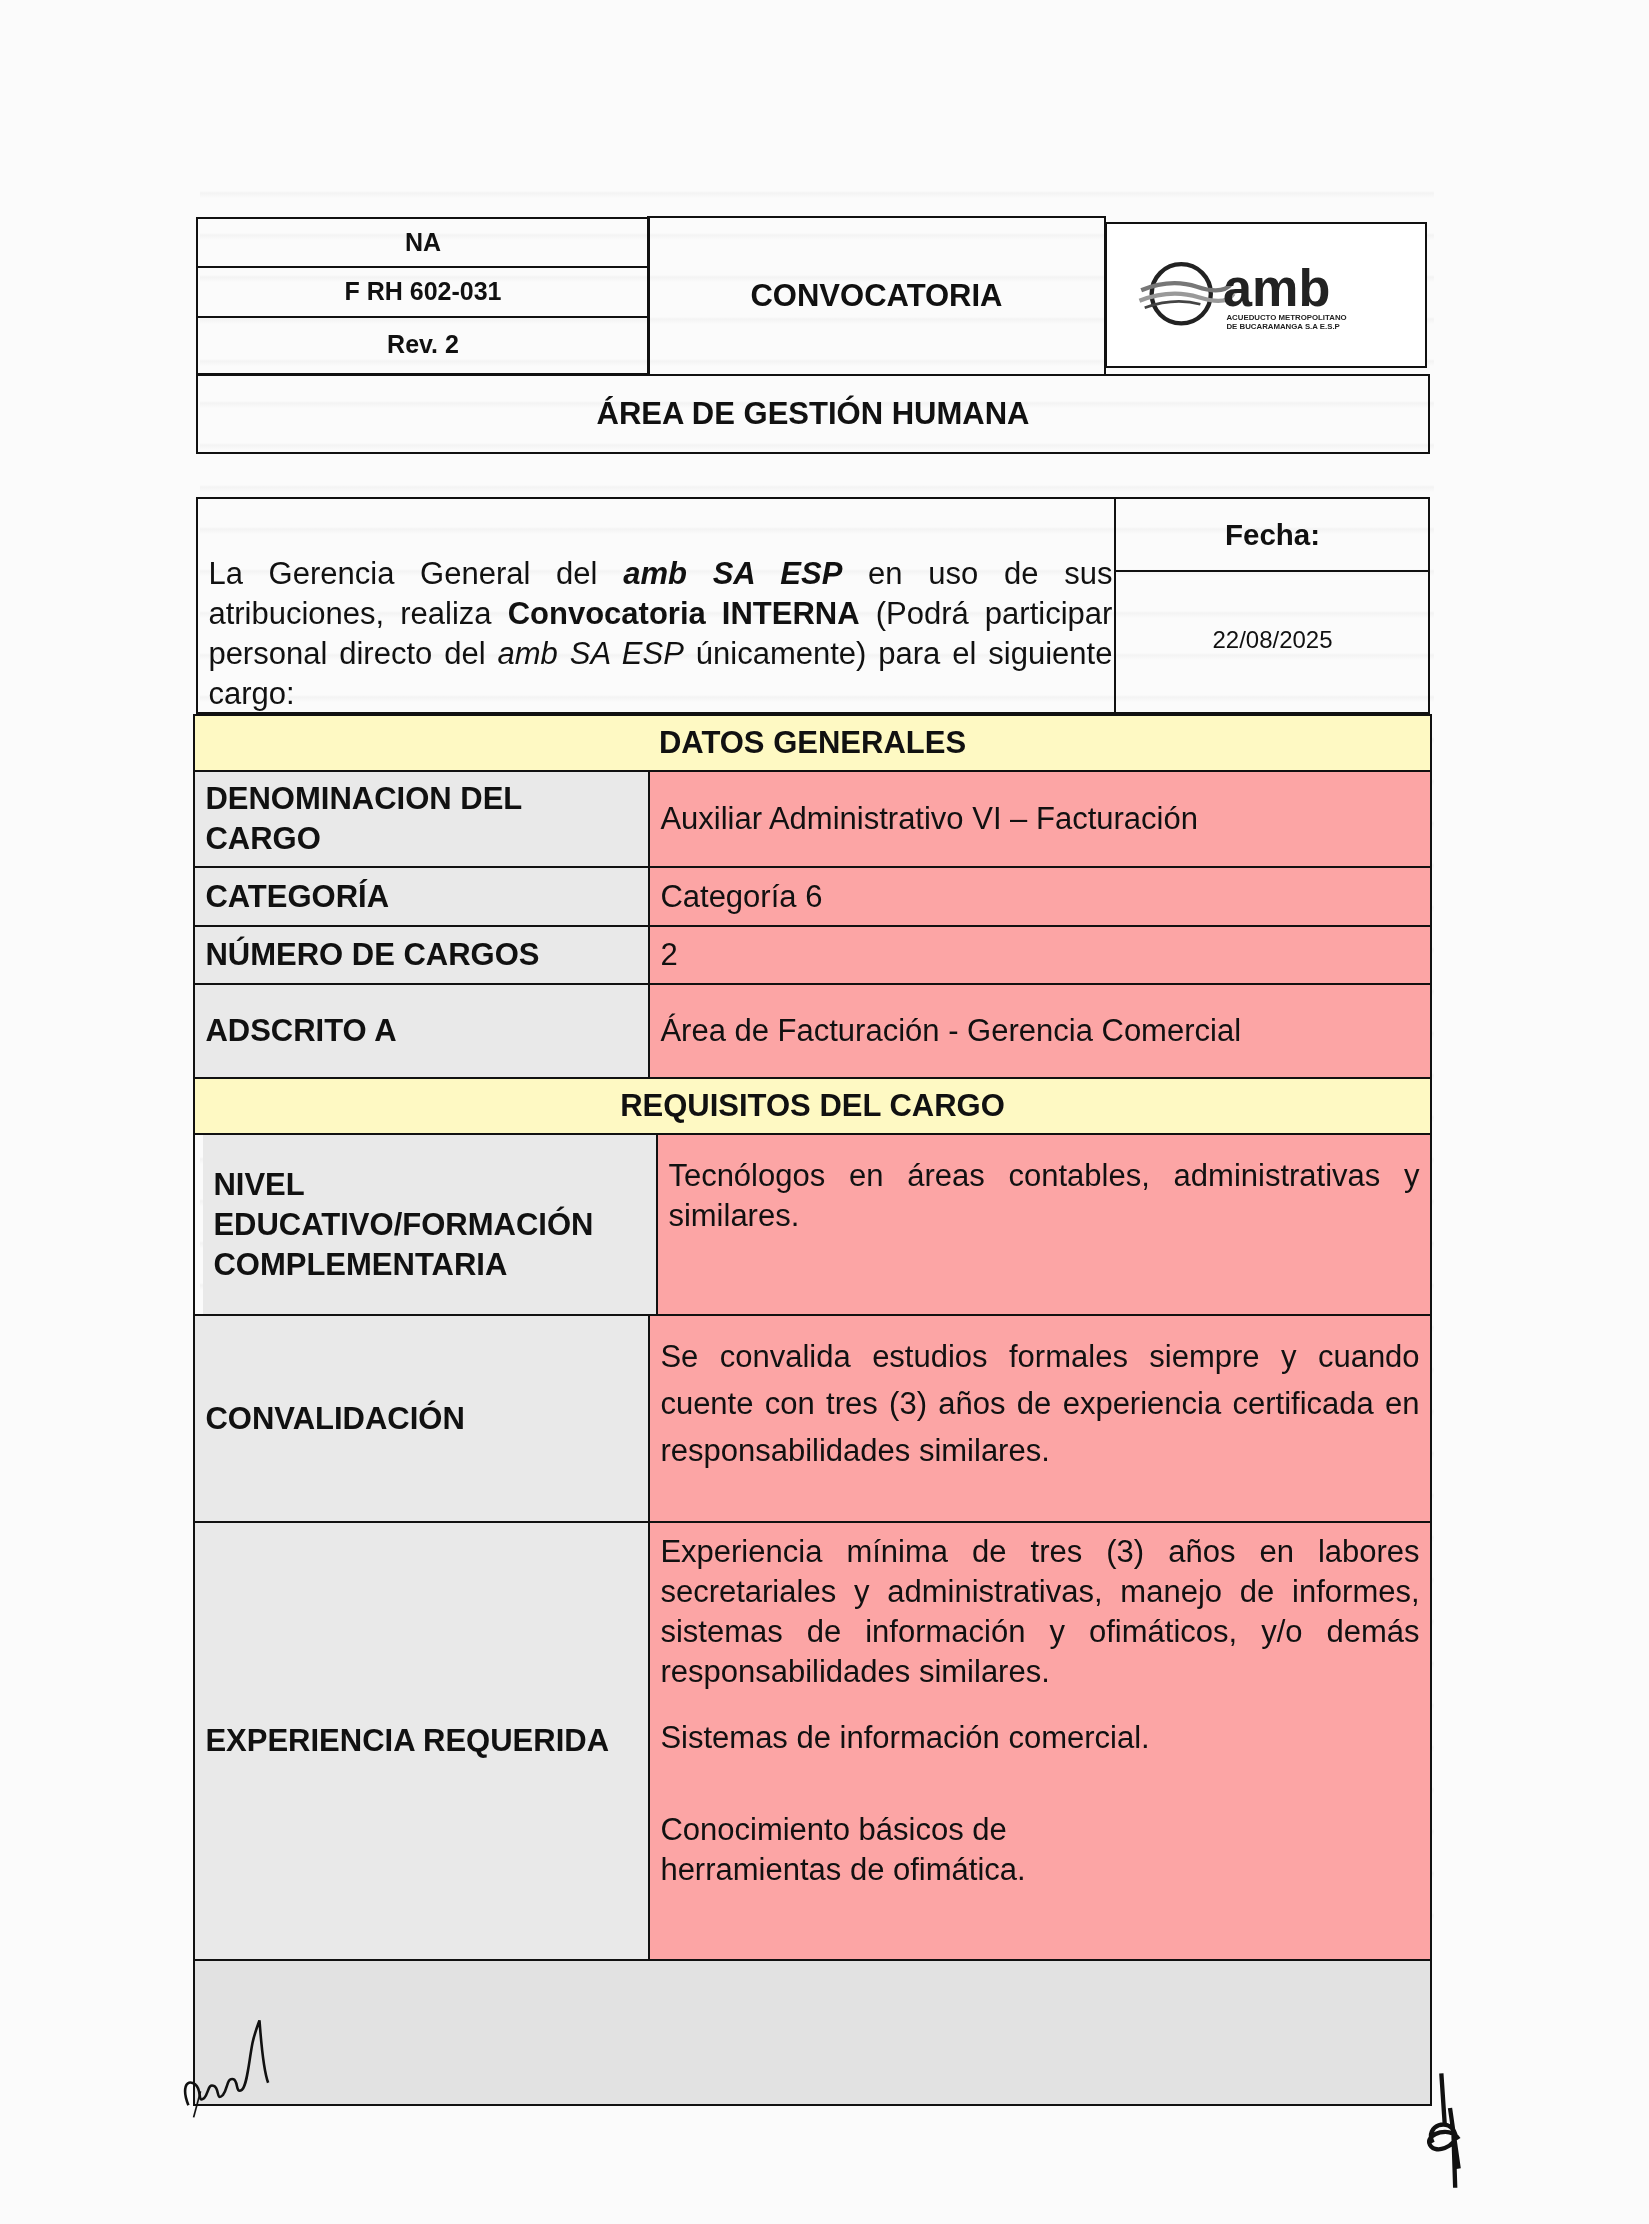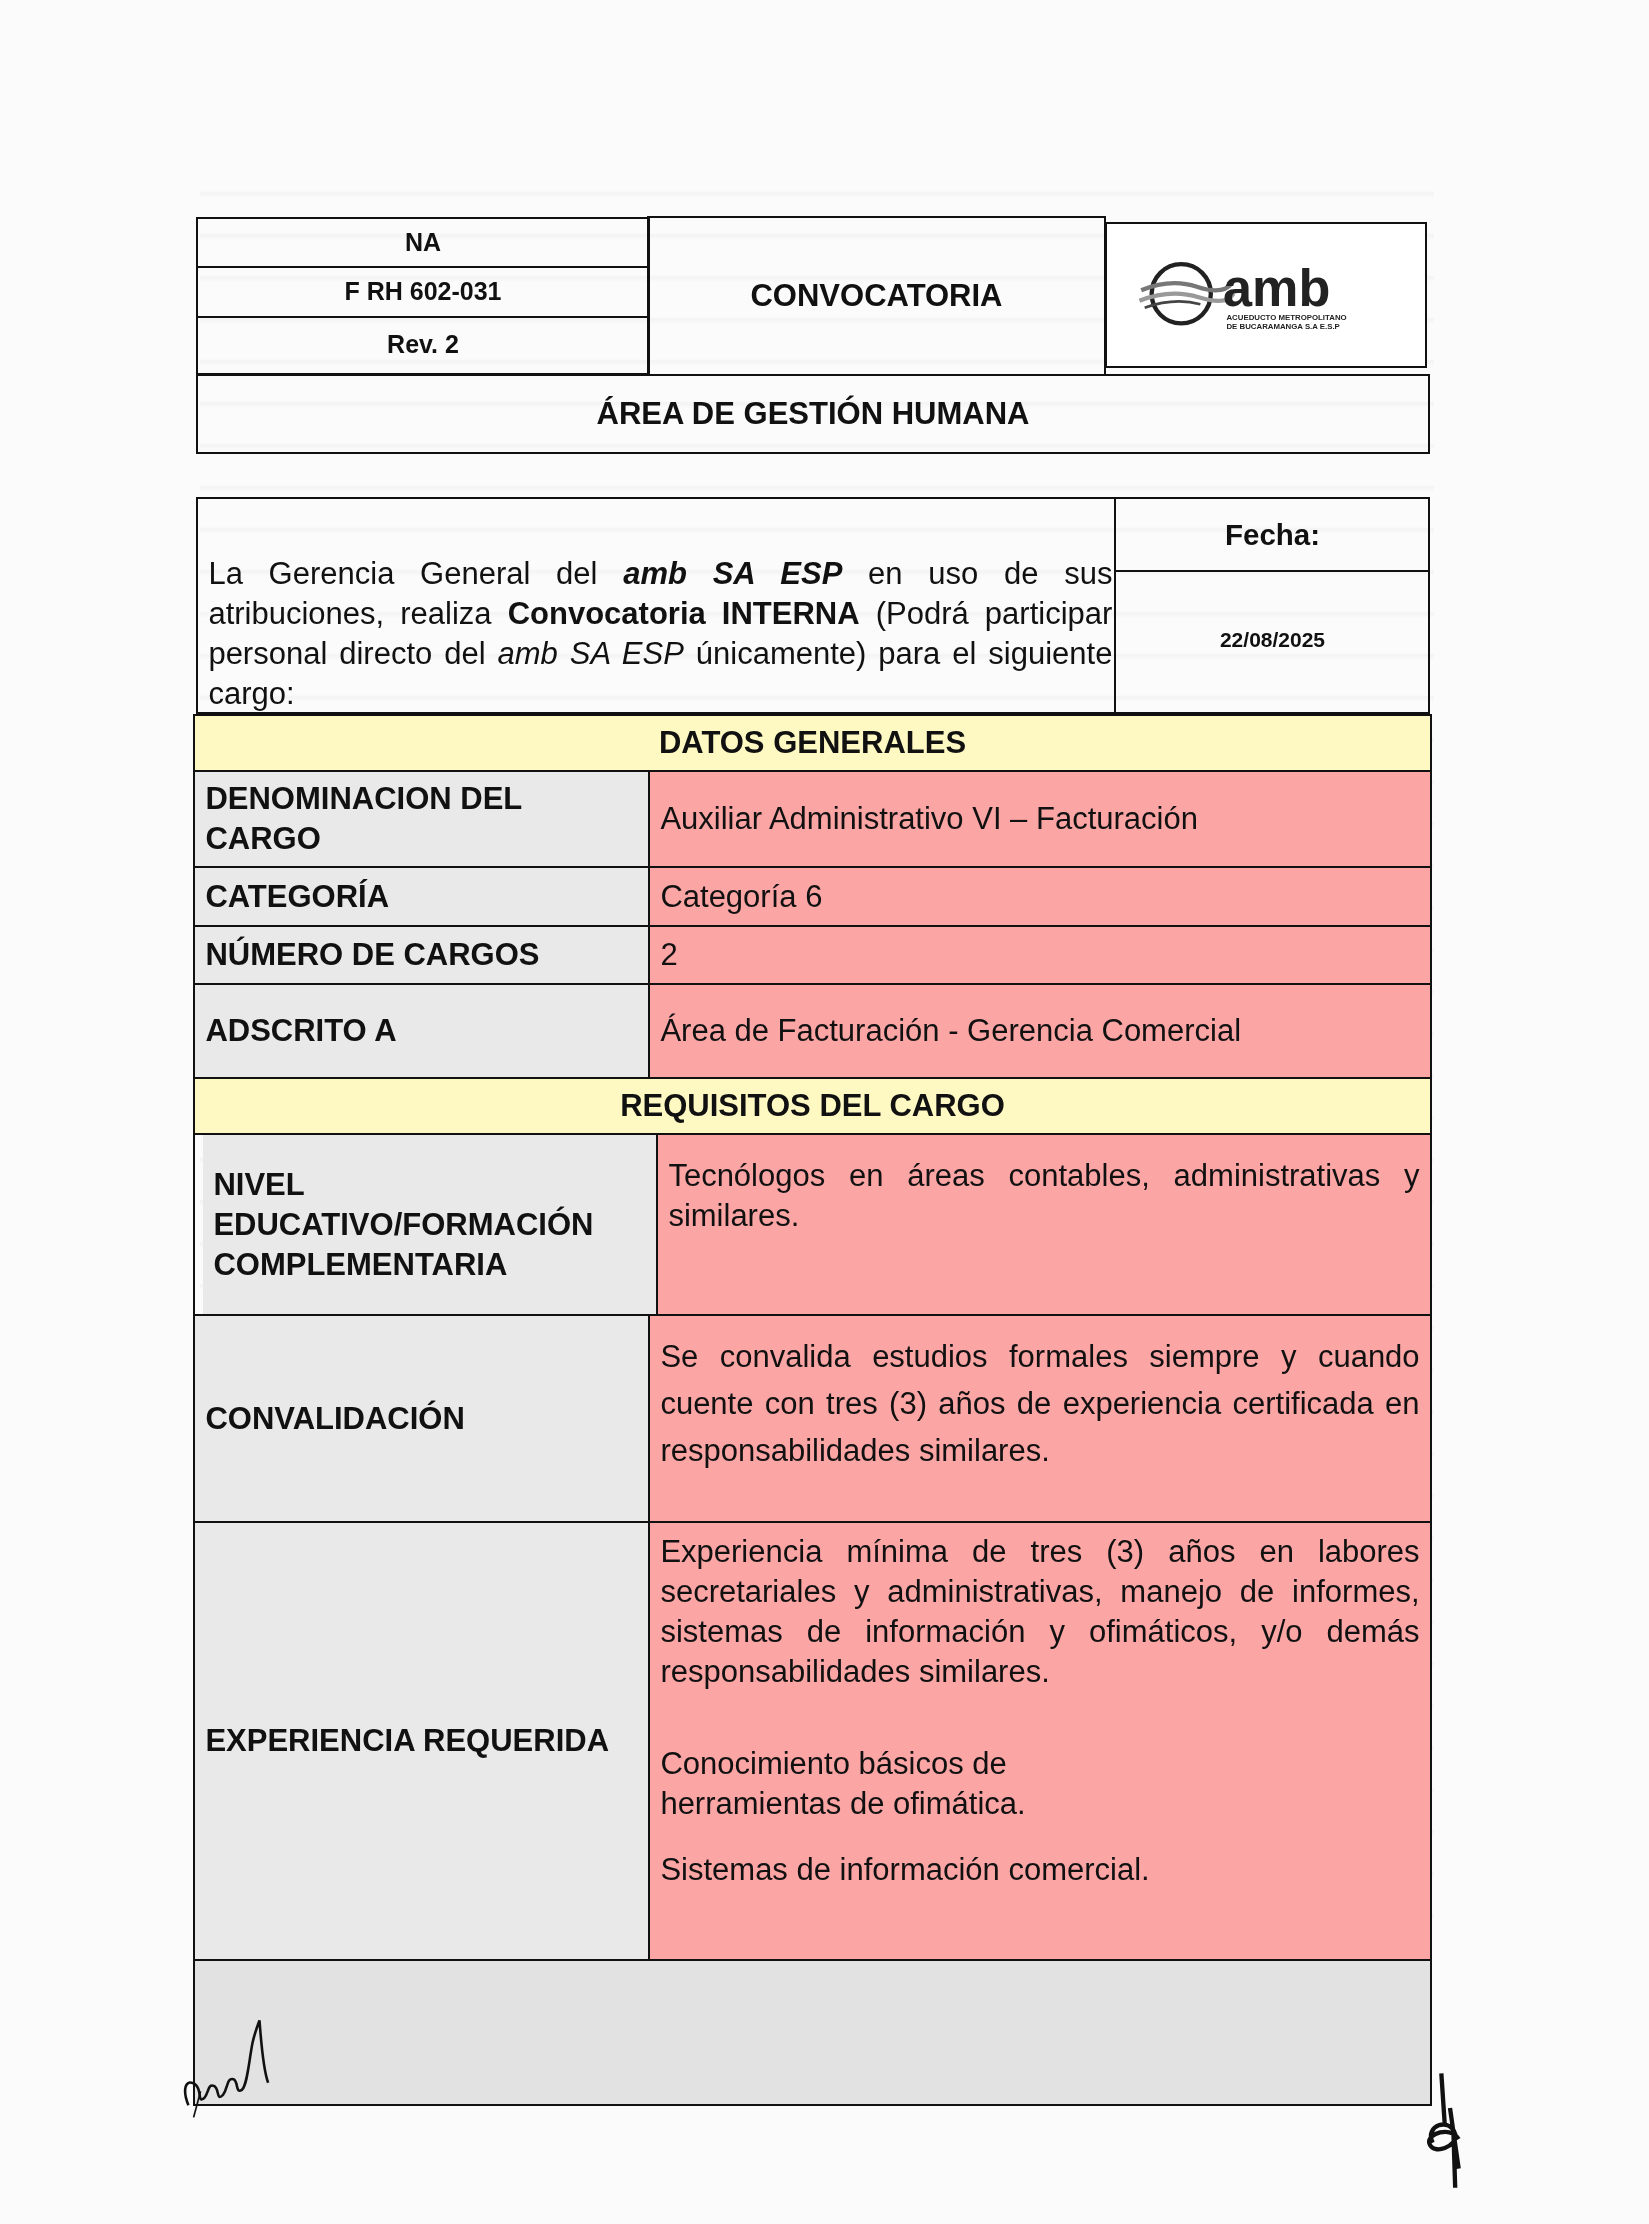--- a/index.html
+++ b/index.html
@@ -22,21 +22,21 @@
   .hdr-mid { left:647px; top:216px; width:459px; height:160px; border:2.6px solid #111; font-weight:bold; font-size:31px; }
   .hdr-logo { left:1105px; top:222px; width:322px; height:146px; border:2.6px solid #111; background:#fff; }
   .area { left:196px; top:374px; width:1234px; height:80px; border:2.6px solid #111; font-weight:bold; font-size:31px; }
 
   .intro { left:196px; top:497px; width:1234px; height:217px; border:2.6px solid #111; }
   .intro-text { position:absolute; left:10.4px; top:28px; width:904px; font-size:31px; line-height:40px; text-align:justify;margin-top:27px; }
   .intro-text b { font-weight:bold; }
   .intro-text i { font-style:italic; }
   .fecha-col { position:absolute; left:916px; top:0; width:313px; height:100%; border-left:2.6px solid #111; }
   .fecha-label { position:absolute; left:0; top:0; width:100%; height:71px; border-bottom:2.6px solid #111; display:flex; align-items:center; justify-content:center; font-weight:bold; font-size:29.5px; }
-  .fecha-value { position:absolute; left:0; top:71px; width:100%; height:139px; display:flex; align-items:center; justify-content:center; font-size:21px;font-weight:bold; }
+  .fecha-value { position:absolute; left:0; top:71px; width:100%; height:139px; display:flex; align-items:center; justify-content:center; font-size:24px; }
 
   .grid { position:absolute; left:193px; top:714px; width:1239px; border:2.6px solid #111; box-sizing:border-box; }
   .sec-title { height:54px; display:flex; align-items:center; justify-content:center; font-weight:bold; font-size:31px; background:#fef9c3; border-bottom:2.6px solid #111; }
   .row { display:flex; border-bottom:2.6px solid #111; }
   .row:last-child { border-bottom:none; }
   .lbl { width:455px; box-sizing:border-box; padding:0 10.4px; display:flex; align-items:center; font-weight:bold; font-size:31px; line-height:40px; background:#e9e9e9; border-right:2.6px solid #111; }
   .val { flex:1; box-sizing:border-box; padding:0 10.4px; display:flex; align-items:center; font-size:31px; line-height:40px; background:#fca5a5; }
   .val.top { align-items:flex-start; padding-top:8.7px; }
   .val .just { text-align:justify; width:100%; }
   .val .block p { margin:0; }
@@ -112,22 +112,22 @@
     <div class="lbl">CONVALIDACIÓN</div>
     <div class="val top">
       <div class="just" style="margin-top:8.7px; line-height:47px;">Se convalida estudios formales siempre y cuando cuente con tres (3) años de experiencia certificada en responsabilidades similares.</div>
     </div>
   </div>
   <div class="row" style="height:436px;">
     <div class="lbl">EXPERIENCIA REQUERIDA</div>
     <div class="val top">
       <div class="block just">
         <p>Experiencia mínima de tres (3) años en labores secretariales y administrativas, manejo de informes, sistemas de información y ofimáticos, y/o demás responsabilidades similares.</p>
+        <p style="margin-top:26px;">Sistemas de información comercial.</p>
         <p style="margin-top:52px; text-align:left; width:408px;">Conocimiento básicos de herramientas de ofimática.</p>
-        <p style="margin-top:26px;">Sistemas de información comercial.</p>
       </div>
     </div>
   </div>
   <div class="row footer-band"></div>
 </div>
 
 <svg class="sig1" viewBox="0 0 120 130">
   <path d="M12 112 C5 95 8 80 20 88 C28 94 22 110 30 104 C36 98 34 86 42 90 C48 94 44 108 52 100 C58 92 56 80 64 82 C70 84 66 100 74 94 C80 88 82 60 86 40 C88 30 92 20 94 14 C96 40 98 70 104 86" fill="none" stroke="#111" stroke-width="3"></path>
   <path d="M26 96 L18 126" fill="none" stroke="#111" stroke-width="2"></path>
 </svg>

